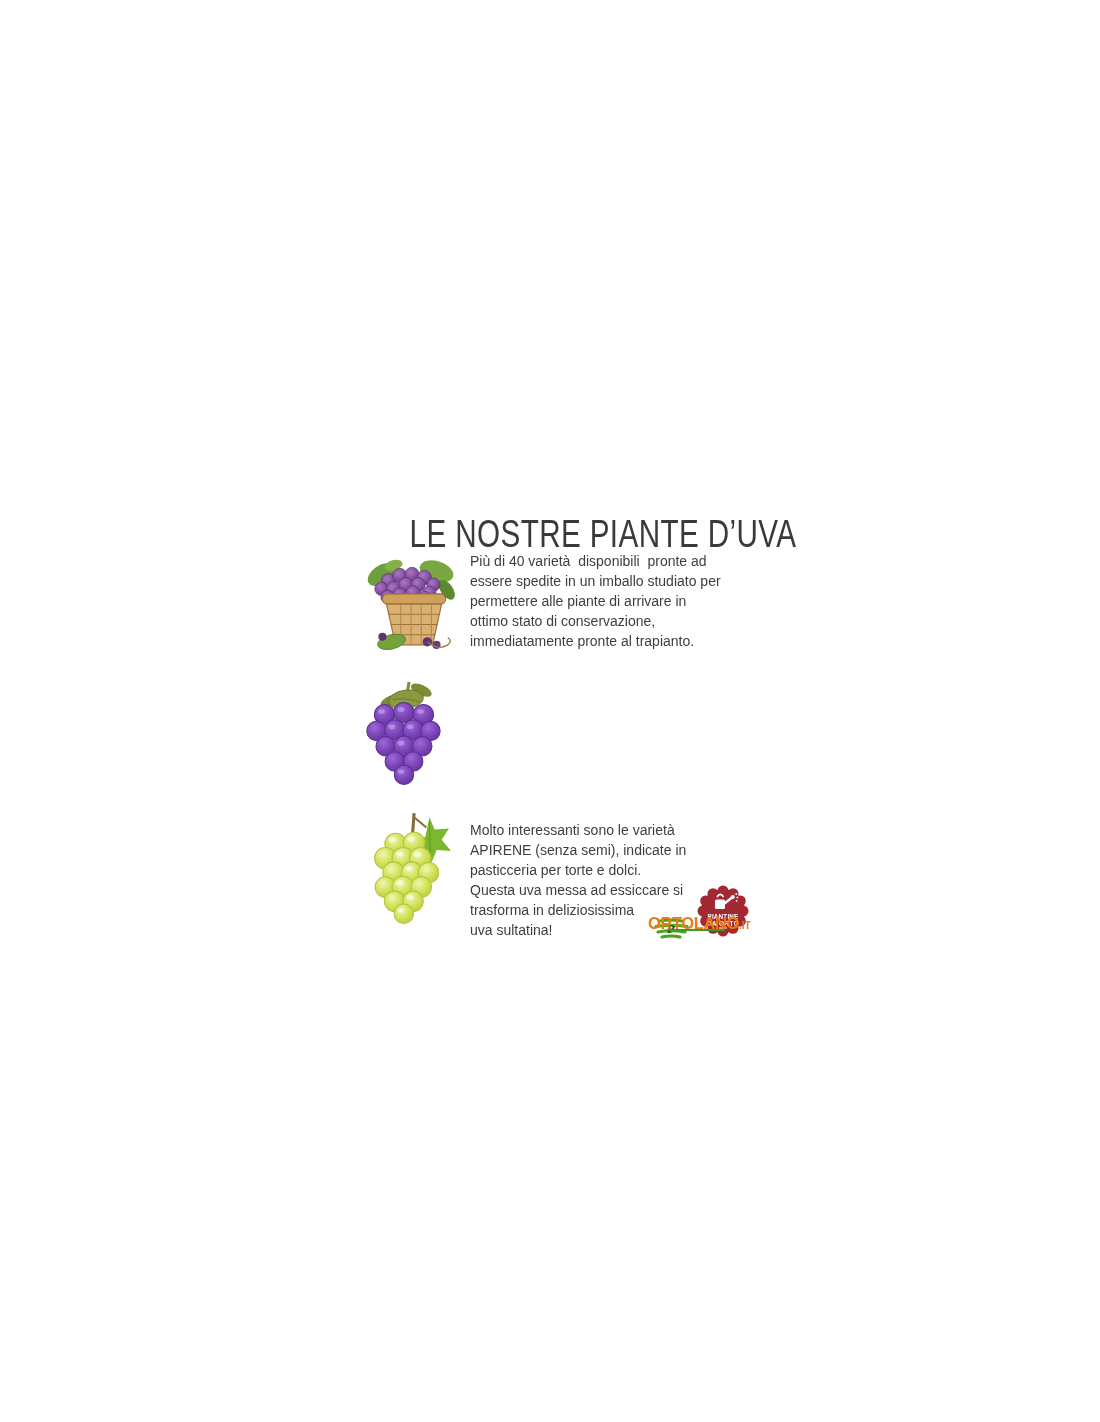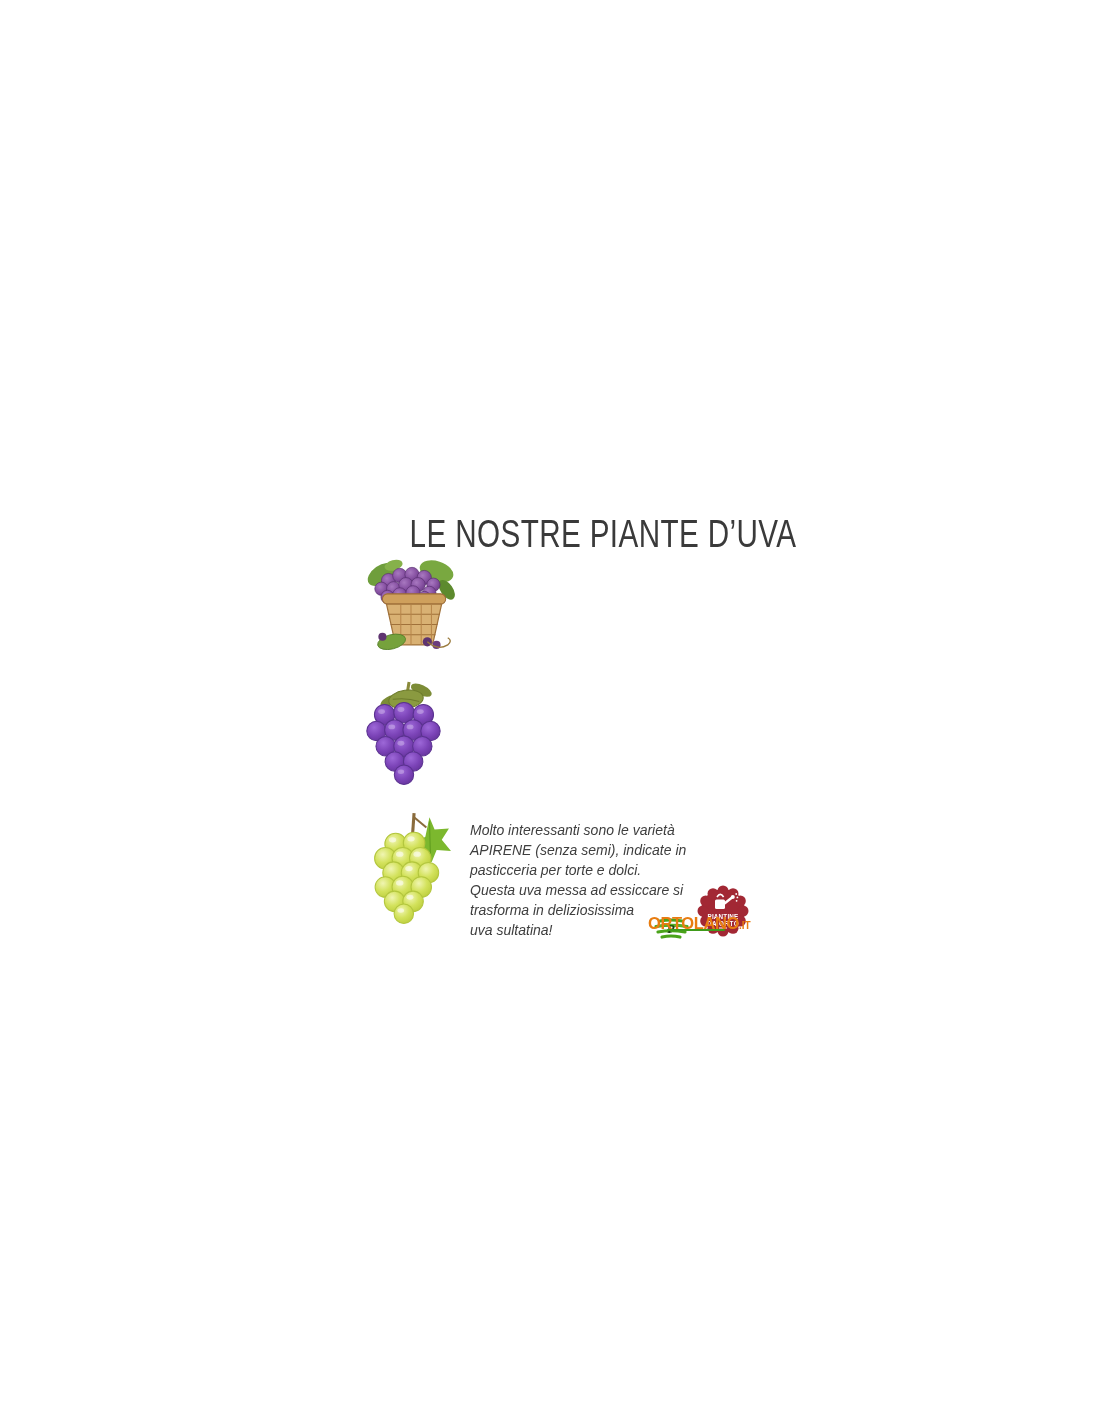--- a/index.html
+++ b/index.html
@@ -33,21 +33,21 @@
     position: absolute;
     left: 470px;
     width: 292px;
     font-size: 14px;
     line-height: 20px;
     color: #3e3e3e;
     white-space: pre-wrap;
   }
   .text-1 { top: 551px; }
   .text-2 { top: 685px; }
-  .text-3 { top: 820px; font-style: italic; }
+  .text-3 { top: 820px; }
 
   .logo {
     position: absolute;
     left: 648px;
     top: 882px;
     width: 100px;
     height: 74px;
   }
   .badge { position: absolute; right: -2px; top: 2px; width: 54px; height: 54px; }
   .badge text {
@@ -126,20 +126,25 @@
       <path d="M20,52 L74,52 L66,88 Q65,92 60,92 L34,92 Q29,92 28,88 Z" fill="#d9b173" stroke="#a0713a" stroke-width="1.2"></path>
       <path d="M22,62 H72 M24,72 H70 M26,82 H68" stroke="#a0713a" stroke-width="1.1" fill="none"></path>
       <path d="M34,53 V91 M44,53 V92 M54,53 V92 M64,53 V90" stroke="#b8854a" stroke-width="1" fill="none"></path>
       <ellipse cx="25" cy="89" rx="14" ry="7" transform="rotate(-14 25 89)" fill="#76a23c" stroke="#55802a" stroke-width="0.8"></ellipse>
       <circle cx="16" cy="84" r="4" fill="#5e3470"></circle>
       <circle cx="60" cy="89" r="4.5" fill="#5e3470"></circle>
       <circle cx="69" cy="92" r="4" fill="#6a3c7e"></circle>
       <path d="M60,89 Q70,98 80,92 Q85,88 80,85" stroke="#9a7a3c" stroke-width="1.3" fill="none"></path>
     </svg>
   </div>
+  <div class="section-text text-1">Più di 40 varietà  disponibili  pronte ad
+essere spedite in un imballo studiato per
+permettere alle piante di arrivare in
+ottimo stato di conservazione,
+immediatamente pronte al trapianto.</div>
 
   <div class="section-icon icon-purple">
     <svg viewBox="0 0 80 105" width="82" height="107">
       <defs>
         <radialGradient id="gp" cx="38%" cy="32%" r="72%">
           <stop offset="0%" stop-color="#9d68d8"></stop>
           <stop offset="60%" stop-color="#7c44b8"></stop>
           <stop offset="100%" stop-color="#67359e"></stop>
         </radialGradient>
       </defs>

